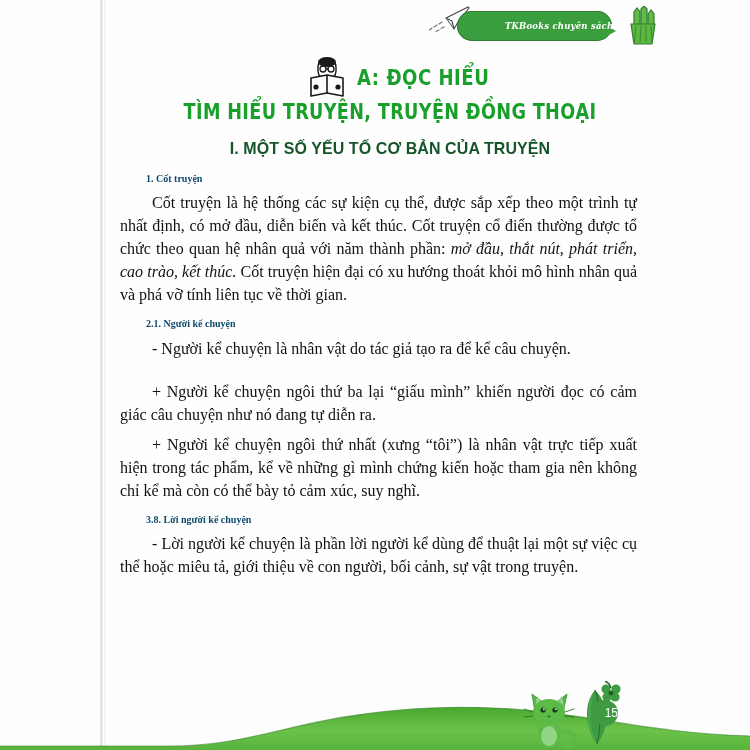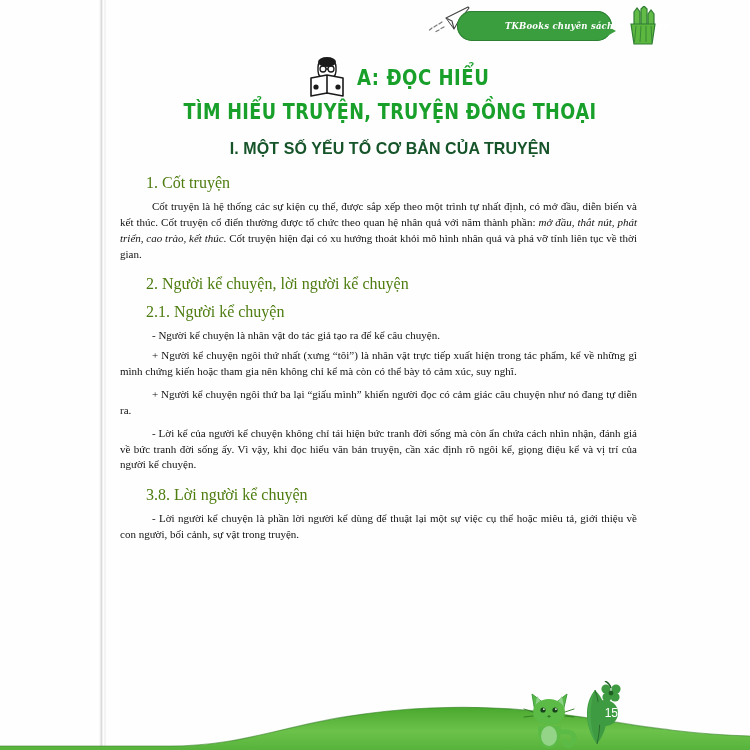--- a/index.html
+++ b/index.html
@@ -152,39 +152,39 @@
 
   
   .body-col {
     position: absolute;
     left: 119px;
     top: 172px;
     width: 520px;
   }
   .sub-head {
     font-family: "Liberation Serif", serif;
-    font-weight: normal;
-    font-size: 16px;
-    color: #4d7c0f;
+    font-weight: bold;
+    font-size: 10px;
+    color: #0c4a6e;
     margin: 0 0 6px 0;
     padding-left: 27px;
     line-height: 1.32;
   }
   .para {
     font-family: "Liberation Serif", serif;
-    font-size: 11px;
+    font-size: 16px;
     color: #111111;
     margin: 0 0 7px 0;
     line-height: 1.44;
     text-align: justify;
     text-indent: 32px;
     padding-left: 1px;
     padding-right: 2px;
   }
-  .para.tight { margin-bottom: 5px; }
+  .para.tight { margin-bottom: 20px; }
   .para i { font-style: italic; }
   .gap-sm { height: 4px; }
 
   
   .hill {
     position: absolute;
     left: 0;
     bottom: 0;
     width: 750px;
     height: 70px;
@@ -285,27 +285,25 @@
   <div class="section-head">I. MỘT SỐ YẾU TỐ CƠ BẢN CỦA TRUYỆN</div>
 
   <div class="body-col">
 
     <div class="sub-head">1. Cốt truyện</div>
 
     <p class="para"><span>Cốt truyện là hệ thống các sự kiện cụ thể, được sắp xếp theo một trình tự nhất định, có mở đầu, diễn biến và kết thúc. Cốt truyện cổ điển thường được tổ chức theo quan hệ nhân quả với năm thành phần: </span><i>mở đầu, thắt nút, phát triển, cao trào, kết thúc.</i><span> Cốt truyện hiện đại có xu hướng thoát khỏi mô hình nhân quả và phá vỡ tính liên tục về thời gian.</span></p>
 
     <div class="gap-sm"></div>
 
-    <div class="sub-head">2. Người kể chuyện, lời người kể chuyện</div>
     <div class="sub-head">2.1. Người kể chuyện</div>
 
     <p class="para tight">- Người kể chuyện là nhân vật do tác giả tạo ra để kể câu chuyện.</p>
+    <p class="para">+ Người kể chuyện ngôi thứ ba lại “giấu mình” khiến người đọc có cảm giác câu chuyện như nó đang tự diễn ra.</p>
     <p class="para">+ Người kể chuyện ngôi thứ nhất (xưng “tôi”) là nhân vật trực tiếp xuất hiện trong tác phẩm, kể về những gì mình chứng kiến hoặc tham gia nên không chỉ kể mà còn có thể bày tỏ cảm xúc, suy nghĩ.</p>
-    <p class="para">+ Người kể chuyện ngôi thứ ba lại “giấu mình” khiến người đọc có cảm giác câu chuyện như nó đang tự diễn ra.</p>
-    <p class="para">- Lời kể của người kể chuyện không chỉ tái hiện bức tranh đời sống mà còn ẩn chứa cách nhìn nhận, đánh giá về bức tranh đời sống ấy. Vì vậy, khi đọc hiểu văn bản truyện, cần xác định rõ ngôi kể, giọng điệu kể và vị trí của người kể chuyện.</p>
 
     <div class="gap-sm"></div>
 
     <div class="sub-head">3.8. Lời người kể chuyện</div>
 
     <p class="para">- Lời người kể chuyện là phần lời người kể dùng để thuật lại một sự việc cụ thể hoặc miêu tả, giới thiệu về con người, bối cảnh, sự vật trong truyện.</p>
   </div>
 
   <svg class="hill" viewBox="0 0 750 70" preserveAspectRatio="none">
     <defs>

